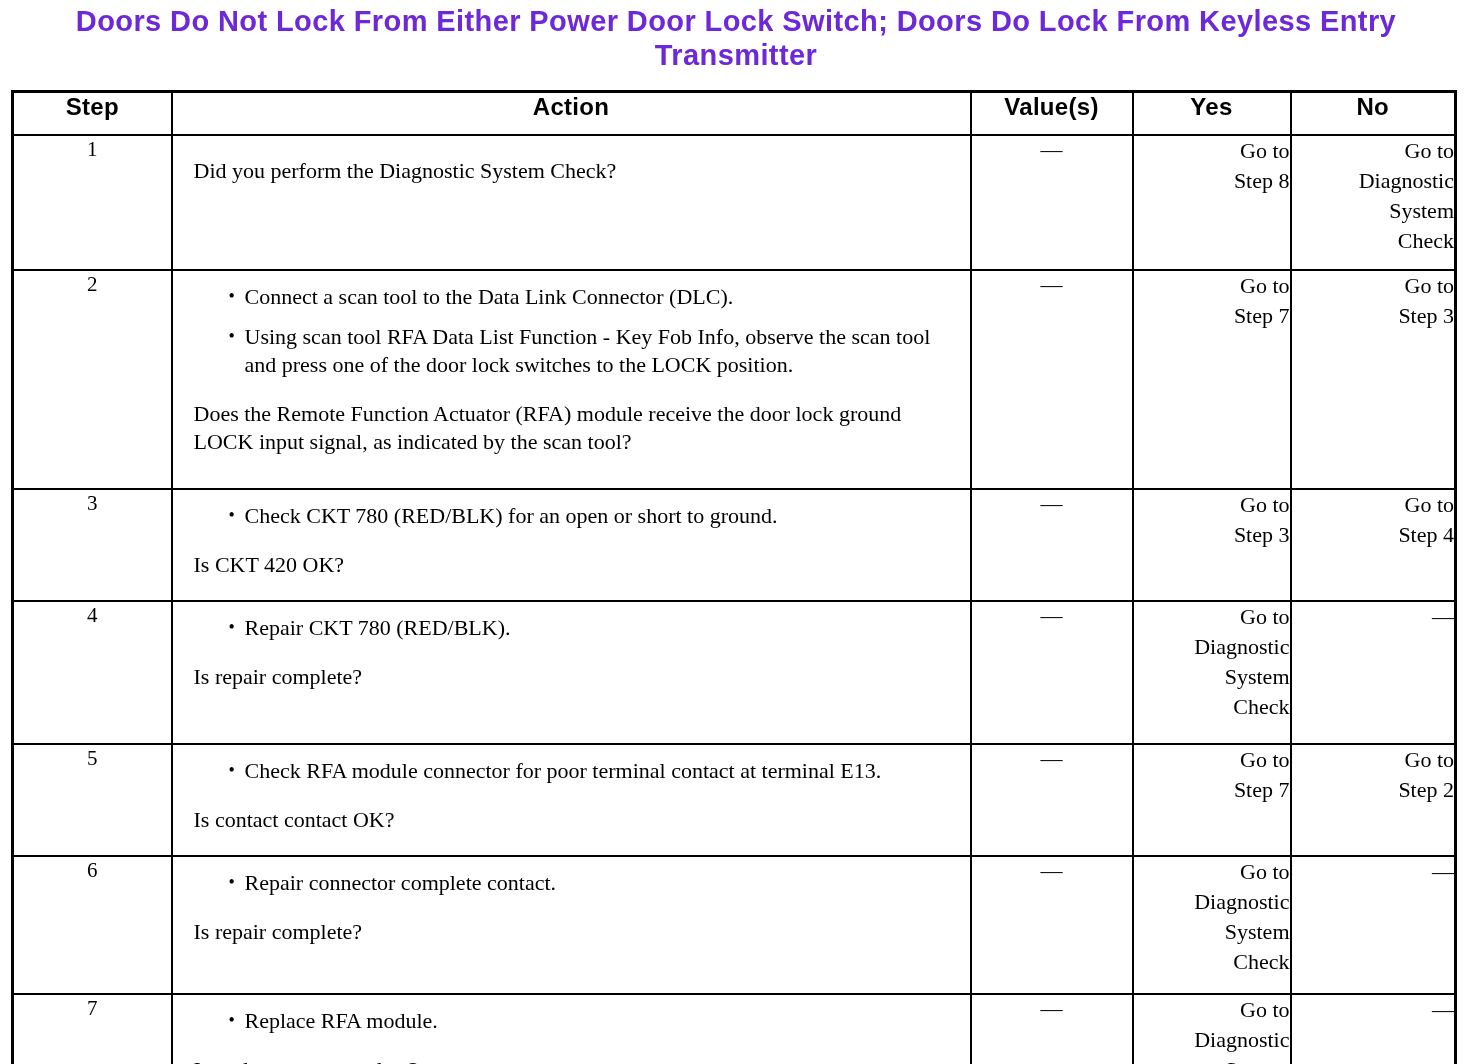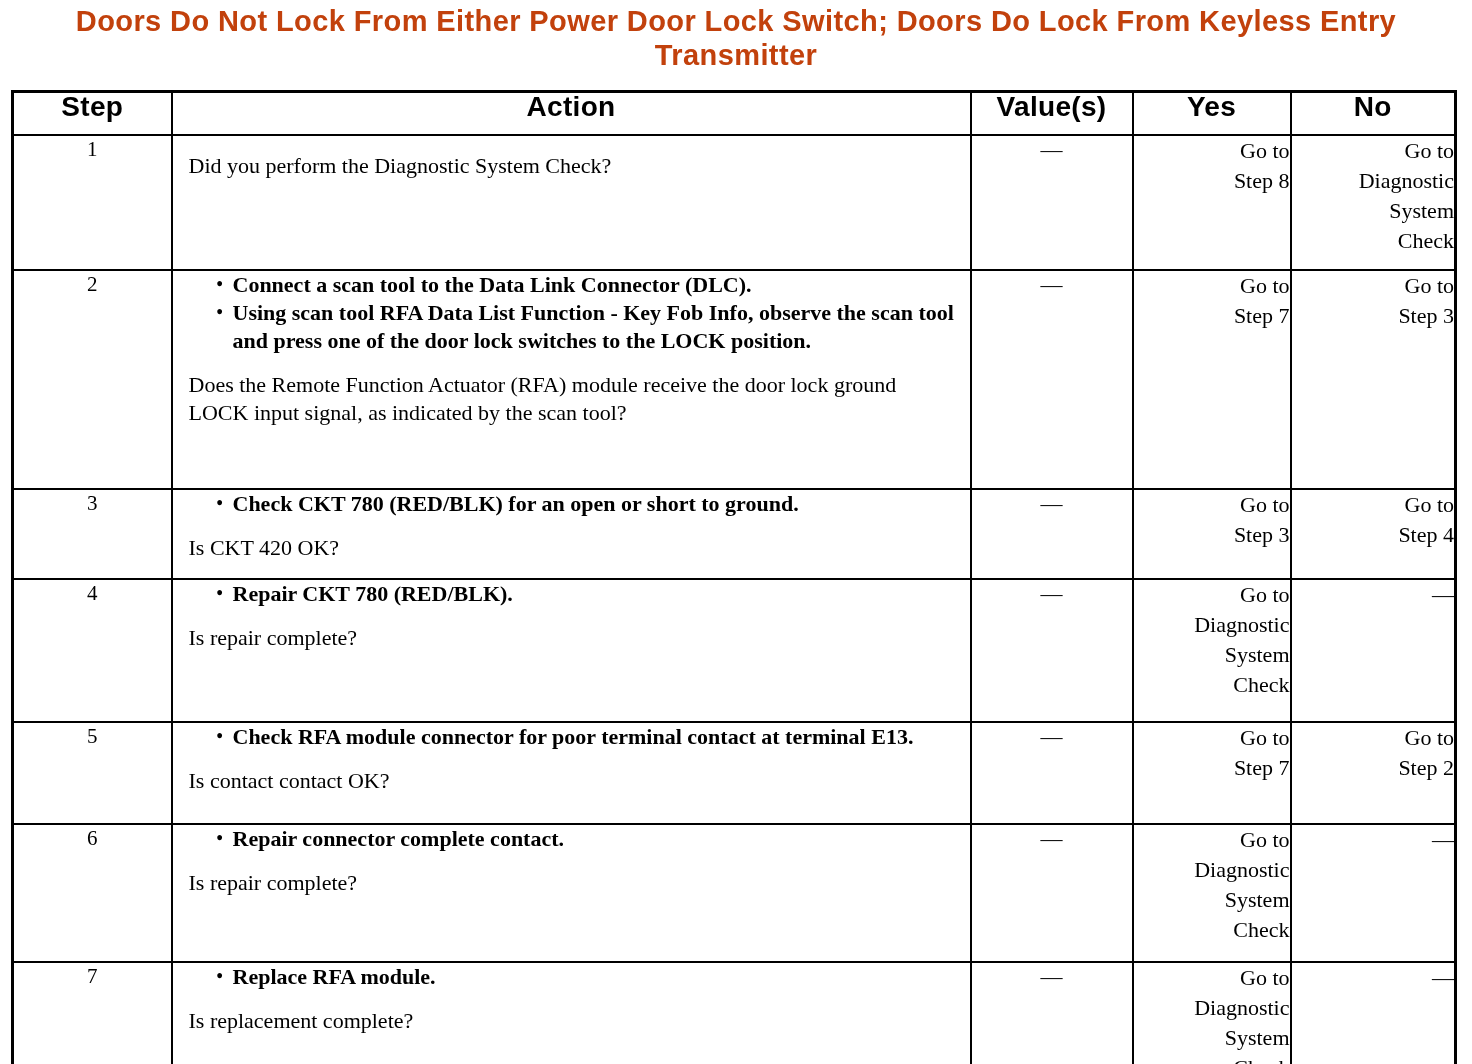--- a/index.html
+++ b/index.html
@@ -23,21 +23,21 @@
 
   
   .doc-title {
     font-family: "Liberation Sans", "DejaVu Sans", sans-serif;
     font-weight: bold;
     font-size: 29px;
     line-height: 34px;
     text-align: center;
     letter-spacing: 0.4px;
     padding: 4px 18px 0 18px;
-    color: #c2410c;
+    color: #6d28d9;
   }
 
   
   .table-wrap {
     position: absolute;
     left: 11px;
     top: 90px;
     width: 1443px;
   }
 
@@ -59,21 +59,21 @@
   col.c-step   { width: 159px; }
   col.c-action { width: 799px; }
   col.c-value  { width: 162px; }
   col.c-yes    { width: 158px; }
   col.c-no     { width: 165px; }
 
   
   thead th {
     font-family: "Liberation Sans", "DejaVu Sans", sans-serif;
     font-weight: bold;
-    font-size: 28px;
+    font-size: 24px;
     line-height: 28px;
     text-align: center;
     vertical-align: middle;
     height: 41px;
     border-bottom: 3px solid #000;
     letter-spacing: 0.3px;
   }
 
   
   tbody td {
@@ -107,36 +107,35 @@
 
   
   ul.bullets {
     list-style: none;
     margin: 0 0 0 0;
     padding: 0 0 0 44px;
   }
   ul.bullets li {
     position: relative;
     padding-left: 16px;
-    margin: 0;
+    margin: 12px;
     line-height: 28px;
     text-indent: 0;
-    font-weight: bold;
   }
   ul.bullets li::before {
     content: "\2022";
     position: absolute;
     left: 0;
     top: -1px;
     font-size: 18px;
   }
 
   p.tail {
-    margin: 0;
-    padding: 16px;
+    margin: 13px;
+    padding: 8px;
     line-height: 28px;
   }
 
   .yesno-line { display: block; }
 </style>
 </head>
 <body>
 
 <div class="page">
 

